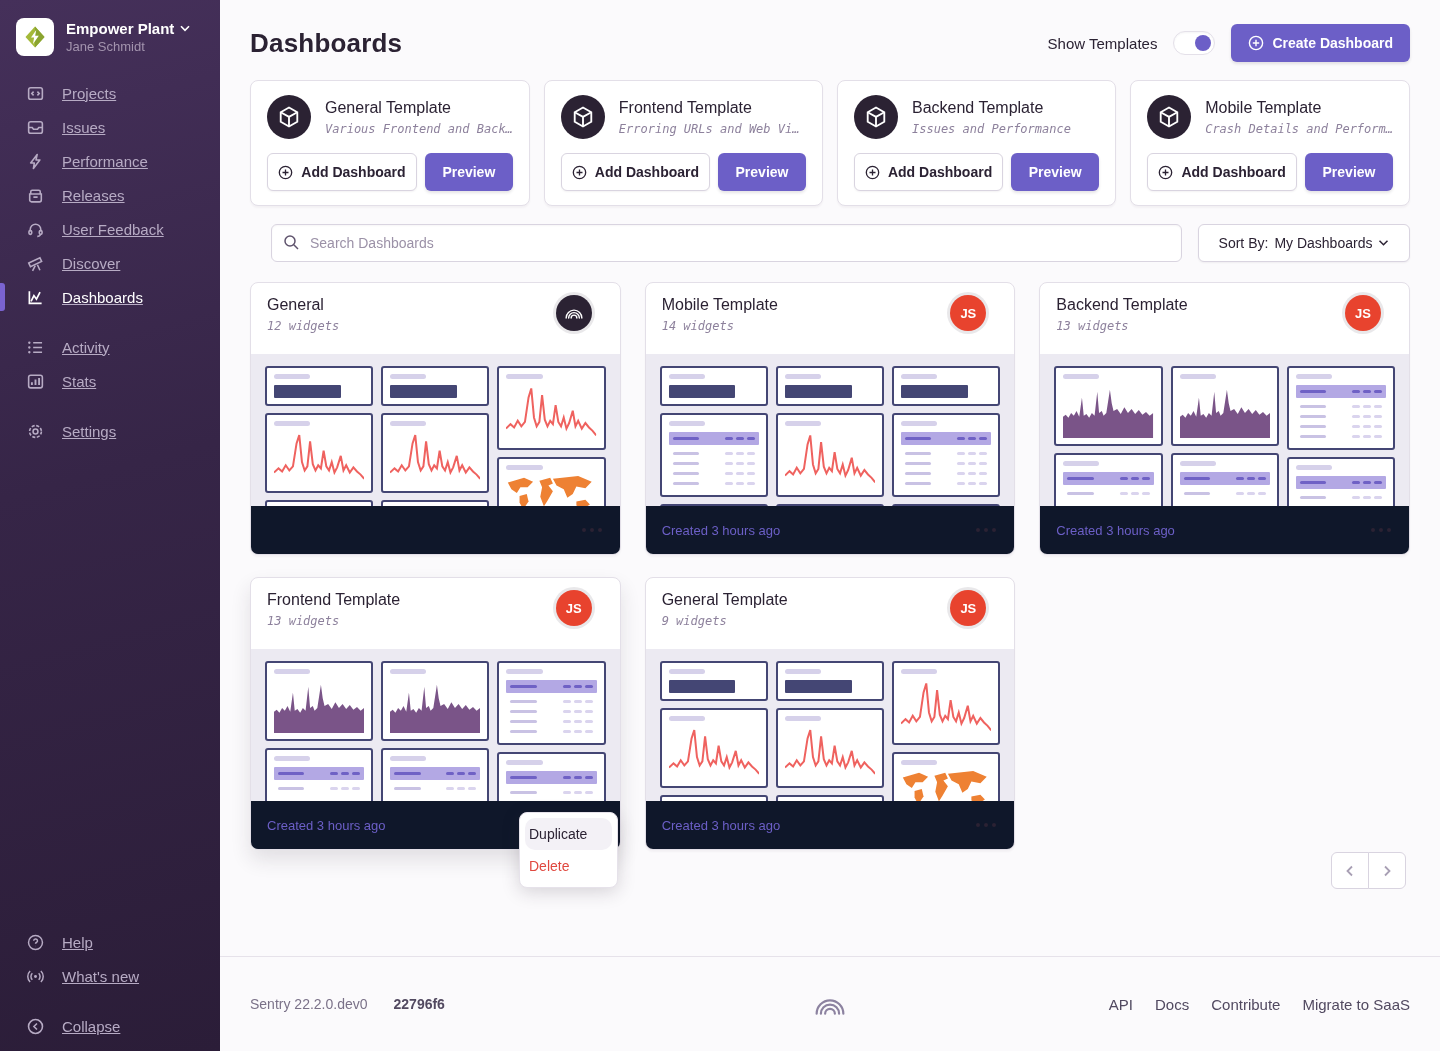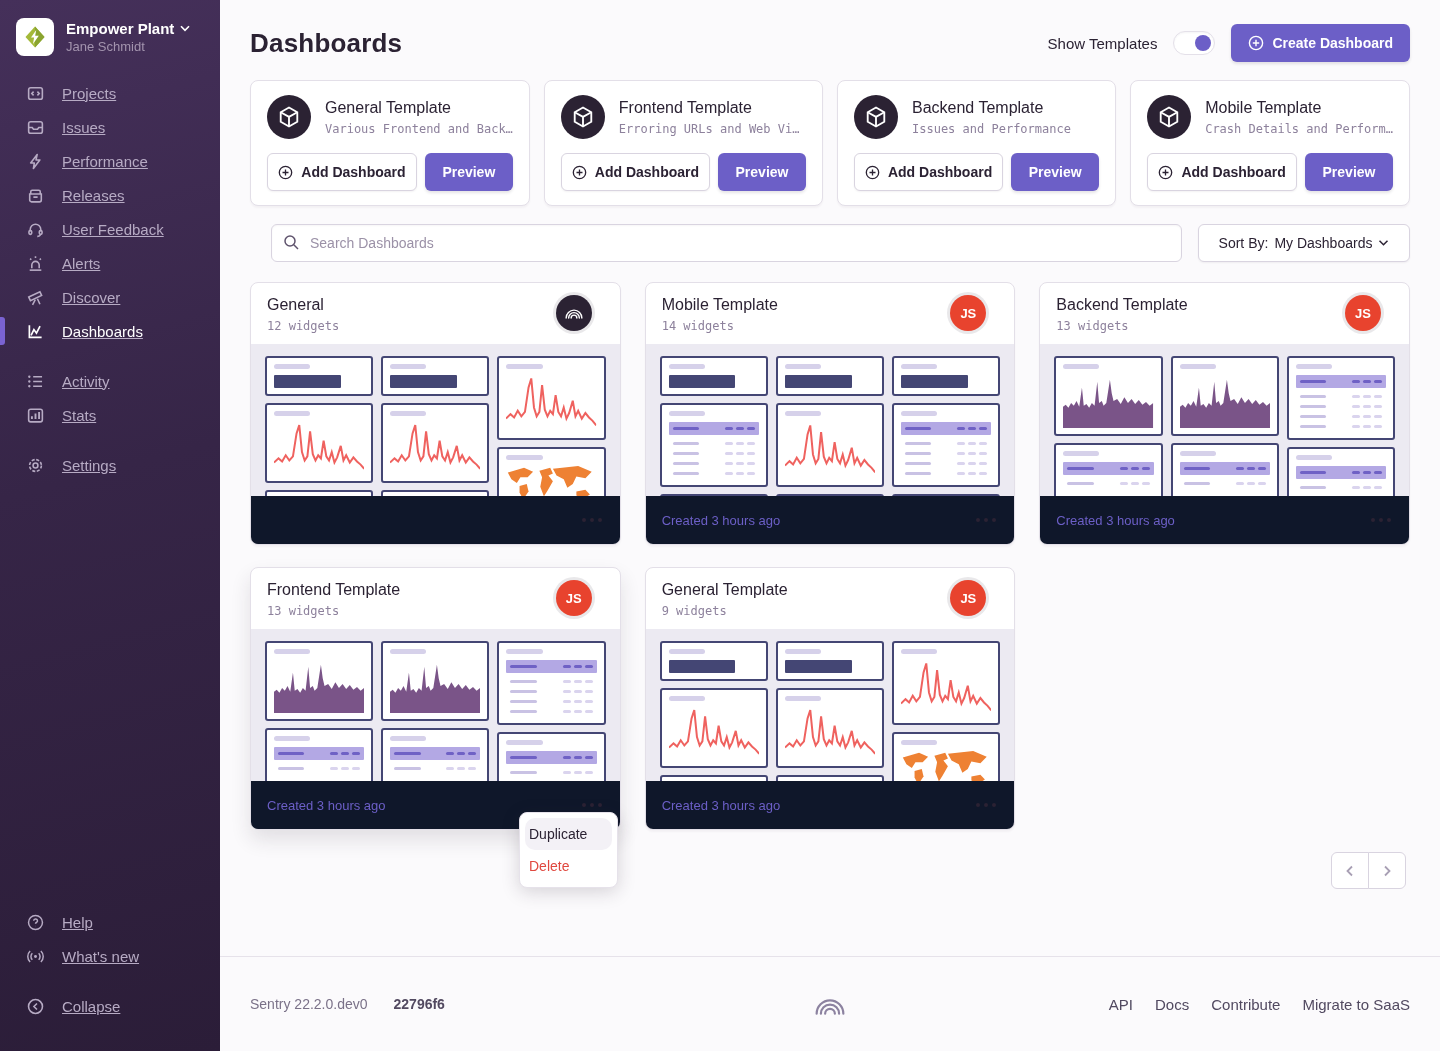--- a/index.html
+++ b/index.html
@@ -1,32 +1,32 @@
 <!DOCTYPE html>
 <html><head>
 <meta charset="utf-8">
 <style>
   * { margin:0; padding:0; box-sizing:border-box; }
   html,body { width:1440px; height:1051px; overflow:hidden; }
   body { font-family:"Liberation Sans", sans-serif; background:#fbfafc; color:#2b2233; position:relative; display:flex; }
-  .mono { font-family:"DejaVu Sans Mono", monospace; }
+  .mono { font-family:"DejaVu Sans Mono", monospace;font-style:italic; }
 
   
   .sidebar { width:220px; height:100%; flex:0 0 220px; background:linear-gradient(165deg,#45305a 0%,#362547 45%,#2b1d38 100%); color:#b7abc4; display:flex; flex-direction:column; }
   .org { display:flex; align-items:center; gap:12px; padding:18px 16px 20px 16px; }
   .org-logo { width:38px; height:38px; border-radius:8px; background:#fff; display:flex; align-items:center; justify-content:center; flex:0 0 38px; }
   .org-name { font-size:15px; font-weight:bold; color:#fff; display:flex; align-items:center; gap:6px; }
   .org-user { font-size:13px; color:#a394ae; margin-top:2px; }
   .nav { padding:0 0 0 26px;text-decoration:underline; }
   .nav-item { height:34px; display:flex; align-items:center; gap:17px; font-size:15px; cursor:pointer; position:relative; }
   .nav-item svg { flex:0 0 19px; }
   .nav-item.active { color:#fff; }
   .nav-item.active::before { content:""; position:absolute; left:-26px; top:3px; width:5px; height:28px; background:#7a63d1; border-radius:0 3px 3px 0; }
   .nav-gap { height:16px; }
-  .sidebar-bottom { margin-top:auto; padding-bottom:28px; }
+  .sidebar-bottom { margin-top:auto; padding-bottom:8px; }
 
   
   .main { flex:1; display:flex; flex-direction:column; height:100%; }
   .content { padding:0 30px; }
 
   .page-head { display:flex; align-items:center; justify-content:space-between; margin-top:24px; }
   .page-title { font-size:26px; font-weight:bold; letter-spacing:.2px; }
   .head-right { display:flex; align-items:center; gap:16px; }
   .toggle-label { font-size:15px; color:#2b2233; }
   .toggle { width:42px; height:24px; border-radius:12px; background:#fff; border:1px solid #e4e0e9; position:relative; cursor:pointer; box-shadow:inset 0 1px 2px rgba(43,34,51,.05); }
@@ -52,21 +52,21 @@
   .search-box input { width:100%; height:38px; border:1px solid #d9d4e0; border-radius:6px; padding:0 12px 0 38px; font-size:14px; font-family:"Liberation Sans",sans-serif; color:#2b2233; background:#fff; outline:none; box-shadow:inset 0 1px 2px rgba(43,34,51,.04); }
   .search-box input::placeholder { color:#9b91a7; }
   .search-box svg { position:absolute; left:12px; top:10px; }
   .sort-btn { width:212px; height:38px; background:#fff; border:1px solid #d9d4e0; border-radius:6px; display:flex; align-items:center; justify-content:center; gap:6px; font-size:14px; cursor:pointer; box-shadow:0 1px 2px rgba(43,34,51,.06); }
   .sort-btn .sort-value { font-weight:normal; }
 
   
   .dash-grid { display:grid; grid-template-columns:repeat(3,1fr); gap:22px 24px; margin-top:20px; }
   .dcard { background:#fff; border:1px solid #e3dfe8; border-radius:8px; overflow:hidden; box-shadow:0 2px 2px rgba(43,34,51,.04); cursor:pointer; display:flex; flex-direction:column; }
   .dcard.elevated { box-shadow:0 10px 20px rgba(43,34,51,.12); }
-  .dcard-head { padding:13px 16px 11px; position:relative; }
+  .dcard-head { padding:13px 16px 21px; position:relative; }
   .dcard-title { font-size:16px; color:#2b2233; }
   .dcard-widgets { font-size:12px; color:#8d819c; margin-top:5px; }
   .avatar { position:absolute; right:28px; top:12px; width:36px; height:36px; border-radius:50%; display:flex; align-items:center; justify-content:center; box-shadow:0 0 0 3px rgba(43,34,51,.10); }
   .avatar-js { background:#e8432e; color:#fff; font-weight:bold; font-size:13px; }
   .avatar-sentry { background:#2b2233; }
 
   .preview { height:152px; background:#eceaf2; padding:12px 14px 0; display:grid; grid-template-columns:repeat(3,1fr); gap:8px; overflow:hidden; }
   .pcol { display:flex; flex-direction:column; gap:7px; min-width:0; }
   .mw { background:#fff; border:2px solid #444674; border-radius:3px; padding:6px 7px; display:flex; flex-direction:column; flex:0 0 auto; overflow:hidden; }
   .pill { width:40%; height:5px; border-radius:3px; background:#d6d1ea; flex:0 0 5px; }
@@ -197,28 +197,20 @@
       <svg width="19" height="19" viewBox="0 0 18 18" fill="none" stroke="currentColor" stroke-width="1.5">
           <path d="M4 11V9a5 5 0 0 1 10 0v2"></path>
           <rect x="2.8" y="10" width="2.6" height="3.6" rx="1.2"></rect>
           <rect x="12.6" y="10" width="2.6" height="3.6" rx="1.2"></rect>
           <path d="M13.9 13.6a3.2 3.2 0 0 1-3.2 1.9"></path>
         </svg>
       <span>User Feedback</span>
     </div>
     <div class="nav-item">
       <svg width="19" height="19" viewBox="0 0 18 18" fill="none" stroke="currentColor" stroke-width="1.5">
-          <path d="M5.5 13.5v-3a3.5 3.5 0 0 1 7 0v3"></path>
-          <path d="M3.5 15.3h11"></path>
-          <path d="M9 2.2v1.7M3.9 4.4 5 5.5M14.1 4.4 13 5.5"></path>
-        </svg>
-      <span>Alerts</span>
-    </div>
-    <div class="nav-item">
-      <svg width="19" height="19" viewBox="0 0 18 18" fill="none" stroke="currentColor" stroke-width="1.5">
           <path d="M2.6 8.6 13.2 3.6l1.6 3.4L4.2 12z"></path>
           <path d="M8.8 11l-2.6 5M10.8 10.2l2.4 5.2"></path>
         </svg>
       <span>Discover</span>
     </div>
     <div class="nav-item active">
       <svg width="19" height="19" viewBox="0 0 18 18" fill="none" stroke="currentColor" stroke-width="1.6">
           <path d="M3.2 3v11.6h11.6"></path>
           <path d="M4.8 12.6l2.7-5.4 2.4 3.4 3.4-6.8"></path>
         </svg>

